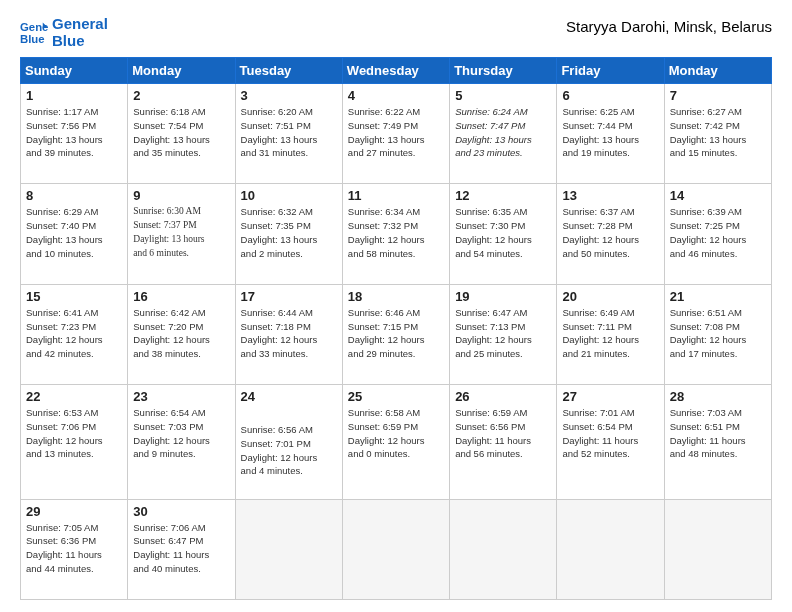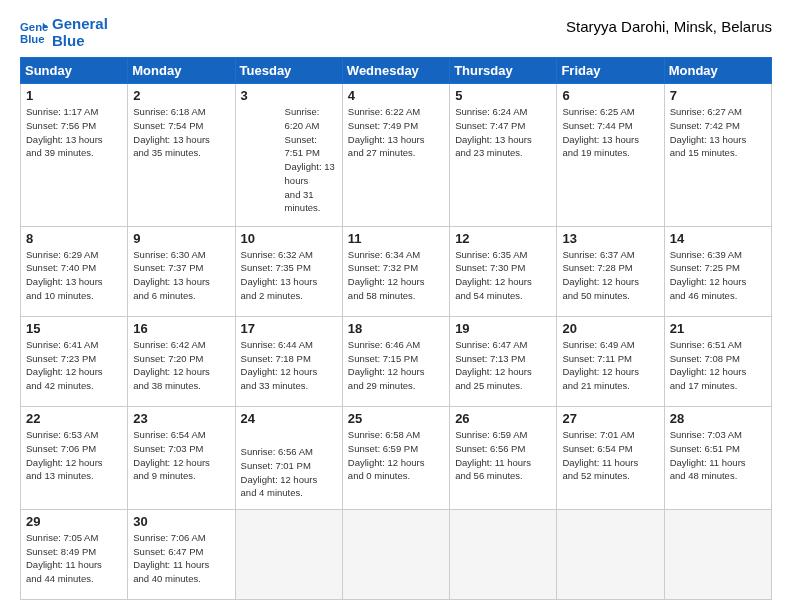--- a/index.html
+++ b/index.html
@@ -141,35 +141,35 @@
           </td>
           <td>
             <span class="day-num">2</span>
             <div class="cell-text" style="white-space: pre-line;">Sunrise: 6:18 AM
 Sunset: 7:54 PM
 Daylight: 13 hours
 and 35 minutes.</div>
           </td>
           <td>
             <span class="day-num">3</span>
-            <div class="cell-text" style="white-space: pre-line; margin-left: 44px;">Sunrise: 6:20 AM
+            <div class="cell-text" style="white-space: pre-line;">Sunrise: 6:20 AM
 Sunset: 7:51 PM
 Daylight: 13 hours
 and 31 minutes.</div>
           </td>
           <td>
             <span class="day-num">4</span>
             <div class="cell-text" style="white-space: pre-line;">Sunrise: 6:22 AM
 Sunset: 7:49 PM
 Daylight: 13 hours
 and 27 minutes.</div>
           </td>
           <td>
             <span class="day-num">5</span>
-            <div class="cell-text" style="white-space: pre-line;">Sunrise: 6:24 AM
+            <div class="cell-text" style="white-space: pre-line; font-style: italic;">Sunrise: 6:24 AM
 Sunset: 7:47 PM
 Daylight: 13 hours
 and 23 minutes.</div>
           </td>
           <td>
             <span class="day-num">6</span>
             <div class="cell-text" style="white-space: pre-line;">Sunrise: 6:25 AM
 Sunset: 7:44 PM
 Daylight: 13 hours
 and 19 minutes.</div>
@@ -185,21 +185,21 @@
         <tr>
           <td>
             <span class="day-num">8</span>
             <div class="cell-text" style="white-space: pre-line;">Sunrise: 6:29 AM
 Sunset: 7:40 PM
 Daylight: 13 hours
 and 10 minutes.</div>
           </td>
           <td>
             <span class="day-num">9</span>
-            <div class="cell-text" style="white-space: pre-line;">Sunrise: 6:30 AM
+            <div class="cell-text" style="white-space: pre-line; font-family: Liberation Serif, serif;">Sunrise: 6:30 AM
 Sunset: 7:37 PM
 Daylight: 13 hours
 and 6 minutes.</div>
           </td>
           <td>
             <span class="day-num">10</span>
             <div class="cell-text" style="white-space: pre-line;">Sunrise: 6:32 AM
 Sunset: 7:35 PM
 Daylight: 13 hours
 and 2 minutes.</div>
@@ -332,21 +332,21 @@
             <div class="cell-text" style="white-space: pre-line;">Sunrise: 7:03 AM
 Sunset: 6:51 PM
 Daylight: 11 hours
 and 48 minutes.</div>
           </td>
         </tr>
         <tr>
           <td>
             <span class="day-num">29</span>
             <div class="cell-text" style="white-space: pre-line;">Sunrise: 7:05 AM
-Sunset: 8:49 PM
+Sunset: 6:36 PM
 Daylight: 11 hours
 and 44 minutes.</div>
           </td>
           <td>
             <span class="day-num">30</span>
             <div class="cell-text" style="white-space: pre-line;">Sunrise: 7:06 AM
 Sunset: 6:47 PM
 Daylight: 11 hours
 and 40 minutes.</div>
           </td>

